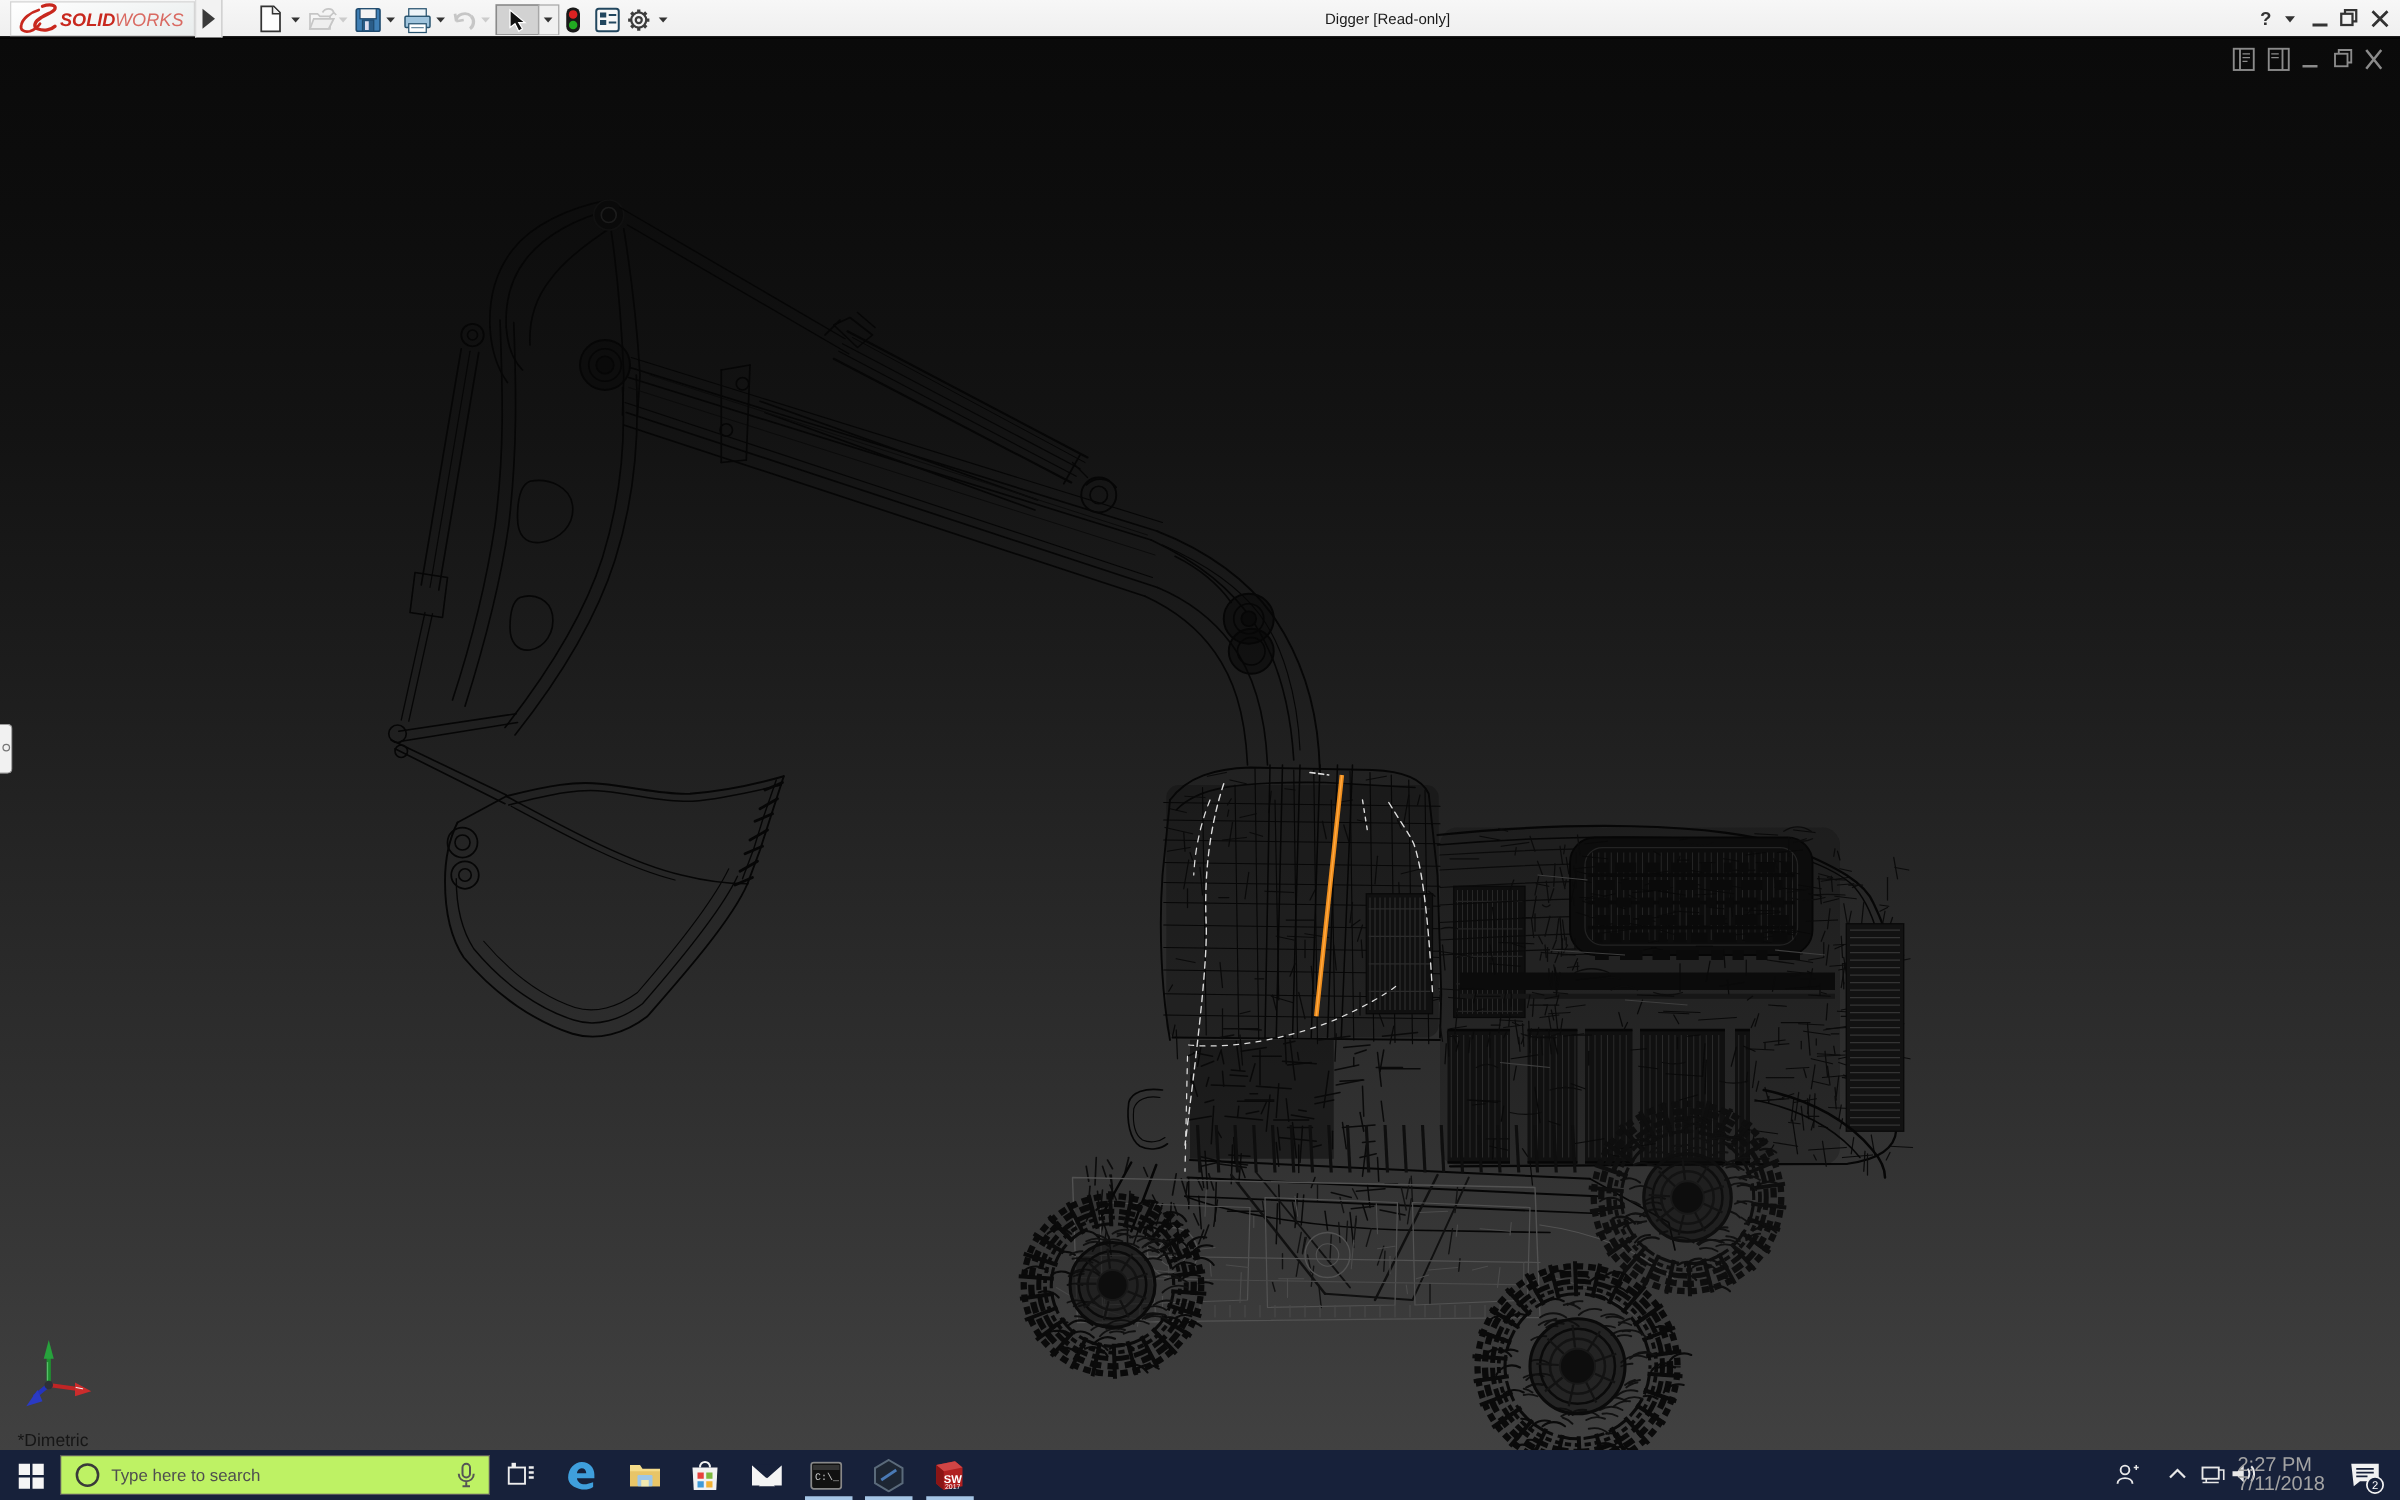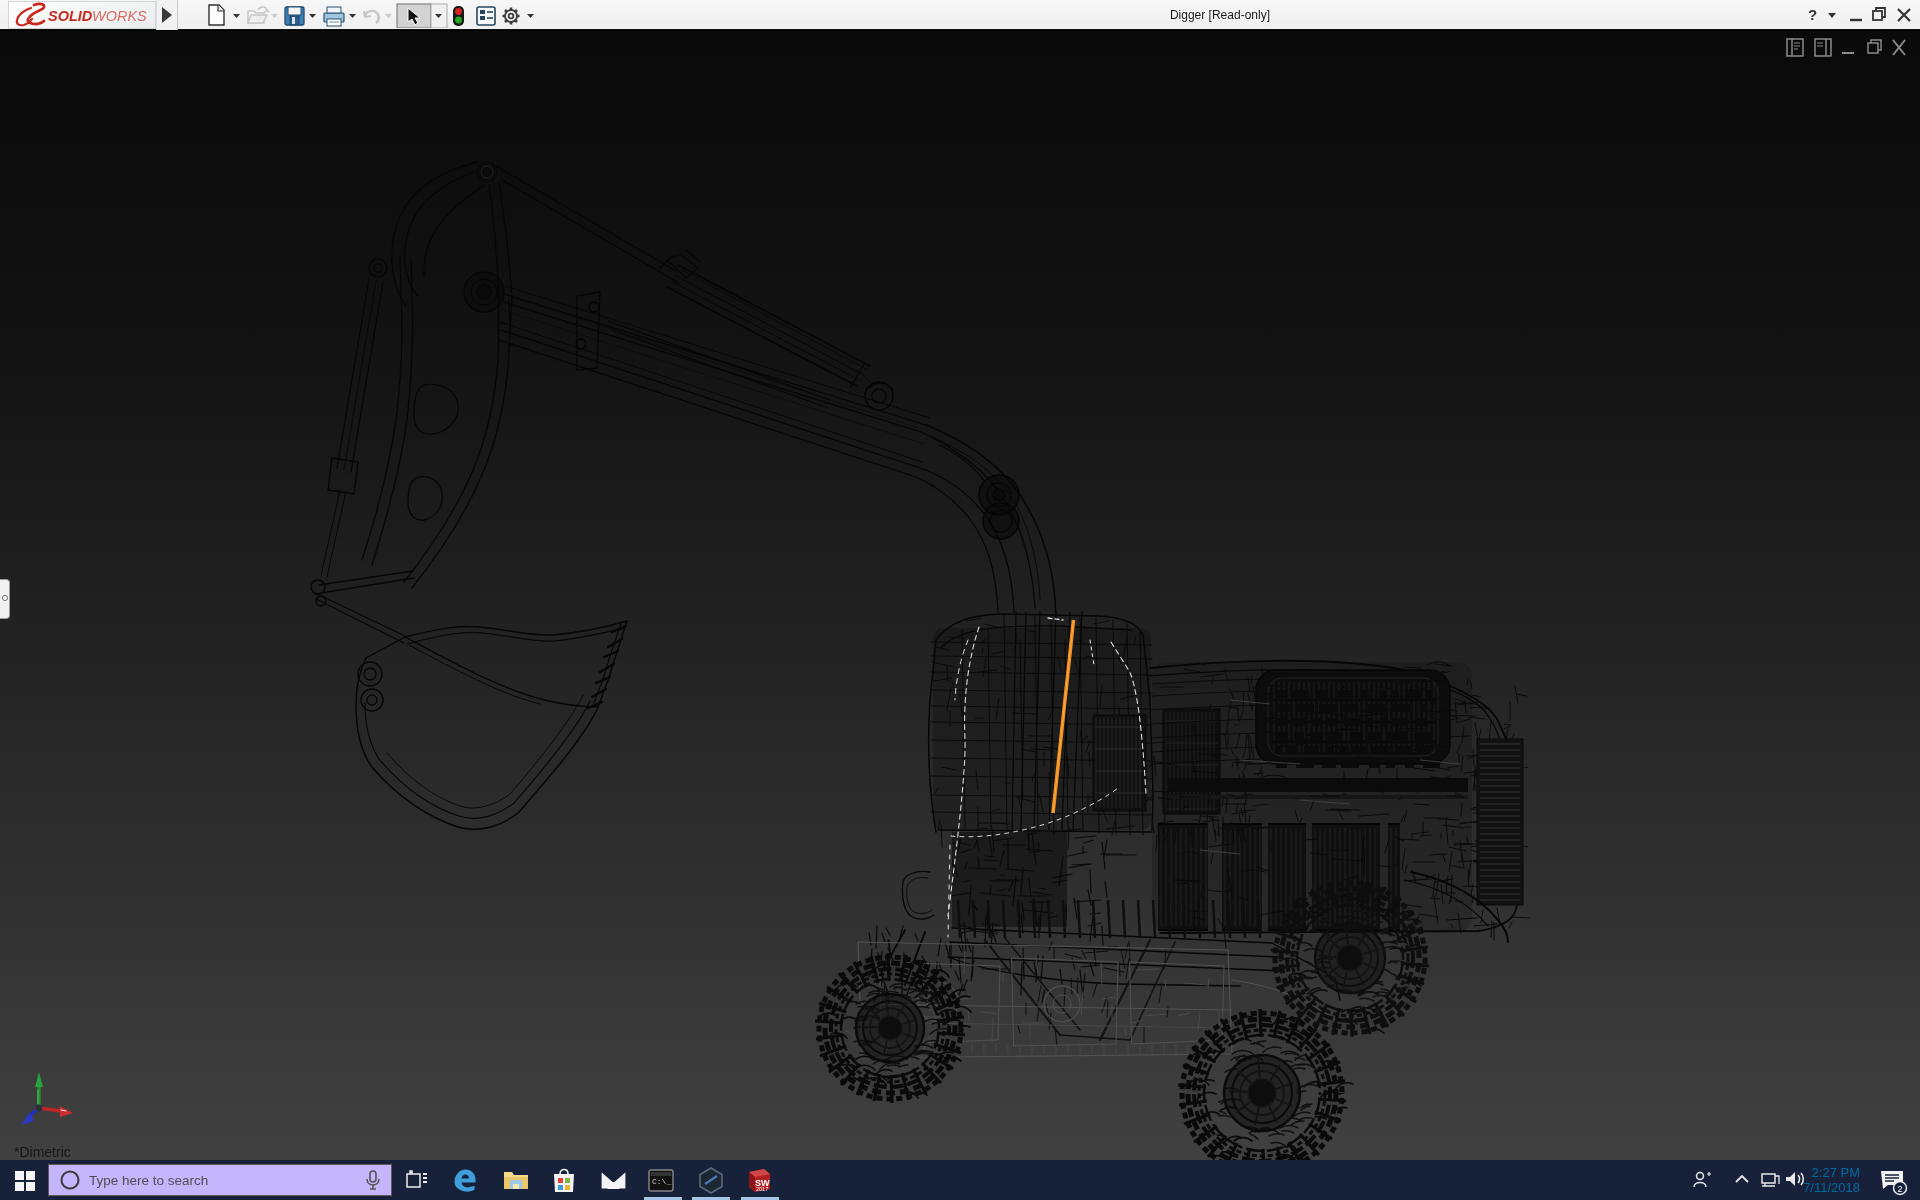--- a/index.html
+++ b/index.html
@@ -1,24 +1,24 @@
 <!DOCTYPE html>
 <html><head><meta charset="utf-8"><style>
 *{margin:0;padding:0;box-sizing:border-box}
 body{width:1920px;height:1200px;overflow:hidden;font-family:"Liberation Sans",sans-serif;background:#000;position:relative}
 #titlebar{position:absolute;left:0;top:0;width:1920px;height:30px;background:linear-gradient(#f7f7f7,#efefef);border-bottom:1px solid #111}
 #logo{position:absolute;left:8px;top:1px;width:148px;height:28px;background:linear-gradient(160deg,#ffffff,#e9eded);border:1px solid #d5d5d5}
 #flyout{position:absolute;left:156px;top:0;width:22px;height:30px;background:#f2f2f2;border-left:1px solid #dcdcdc;border-right:1px solid #c8c8c8}
-#title{position:absolute;top:8px;left:1060px;width:210px;text-align:right;font-size:12px;color:#1a1a1a}
+#title{position:absolute;top:8px;left:1060px;width:210px;text-align:left;font-size:12px;color:#1a1a1a}
 #viewport{position:absolute;left:0;top:31px;width:1920px;height:1129px;background:linear-gradient(180deg,#0a0a0a 0%,#0d0d0d 12%,#131313 28%,#1c1c1c 44%,#262626 60%,#303030 76%,#3a3a3a 90%,#414141 100%)}
 #taskbar{position:absolute;left:0;top:1160px;width:1920px;height:40px;background:#17213a}
-#search{position:absolute;left:48px;top:1164px;width:344px;height:32px;background:#c4b5fd;border:1px solid #5a5a5a;display:flex;align-items:center}
+#search{position:absolute;left:48px;top:1164px;width:344px;height:32px;background:#bef264;border:1px solid #5a5a5a;display:flex;align-items:center}
 #search span{color:#4f4f4f;font-size:13.5px;margin-left:40px}
 #dimetric{position:absolute;left:14px;top:1144px;font-size:14px;font-weight:normal;color:#161616}
-#clock{position:absolute;right:60px;top:1165px;text-align:right;color:#0369a1;font-size:13px;line-height:15px}
+#clock{position:absolute;right:60px;top:1165px;text-align:left;color:#a3a3a3;font-size:16px;line-height:15px}
 </style></head><body>
 <div id="viewport"></div>
 <svg id="wire" style="position:absolute;left:0;top:0" width="1920" height="1200" viewBox="0 0 1920 1200" fill="none">
 <path d="M487,160 C455,166 425,180 410,200 C396,218 391,240 392,262" stroke="#060606" stroke-width="1.3" fill="none" opacity="1" stroke-linecap="round" stroke-linejoin="round"></path>
 <path d="M489,168 C462,174 436,188 421,207 C409,222 404,242 405,262" stroke="#060606" stroke-width="1.3" fill="none" opacity="1" stroke-linecap="round" stroke-linejoin="round"></path>
 <path d="M492,180 C470,194 450,210 440,224 C429,238 423,256 424,276" stroke="#060606" stroke-width="1.3" fill="none" opacity="1" stroke-linecap="round" stroke-linejoin="round"></path>
 <path d="M499,183 C505,220 509,250 512,300 L510,332" stroke="#060606" stroke-width="1.3" fill="none" opacity="1" stroke-linecap="round" stroke-linejoin="round"></path>
 <path d="M489,185 C494,220 497,250 499,300 L498,332" stroke="#060606" stroke-width="1.3" fill="none" opacity="1" stroke-linecap="round" stroke-linejoin="round"></path>
 <path d="M392,262 C393,280 398,295 406,306" stroke="#060606" stroke-width="1.3" fill="none" opacity="1" stroke-linecap="round" stroke-linejoin="round"></path>
 <path d="M405,262 C406,276 410,288 418,296" stroke="#060606" stroke-width="1.3" fill="none" opacity="1" stroke-linecap="round" stroke-linejoin="round"></path>

